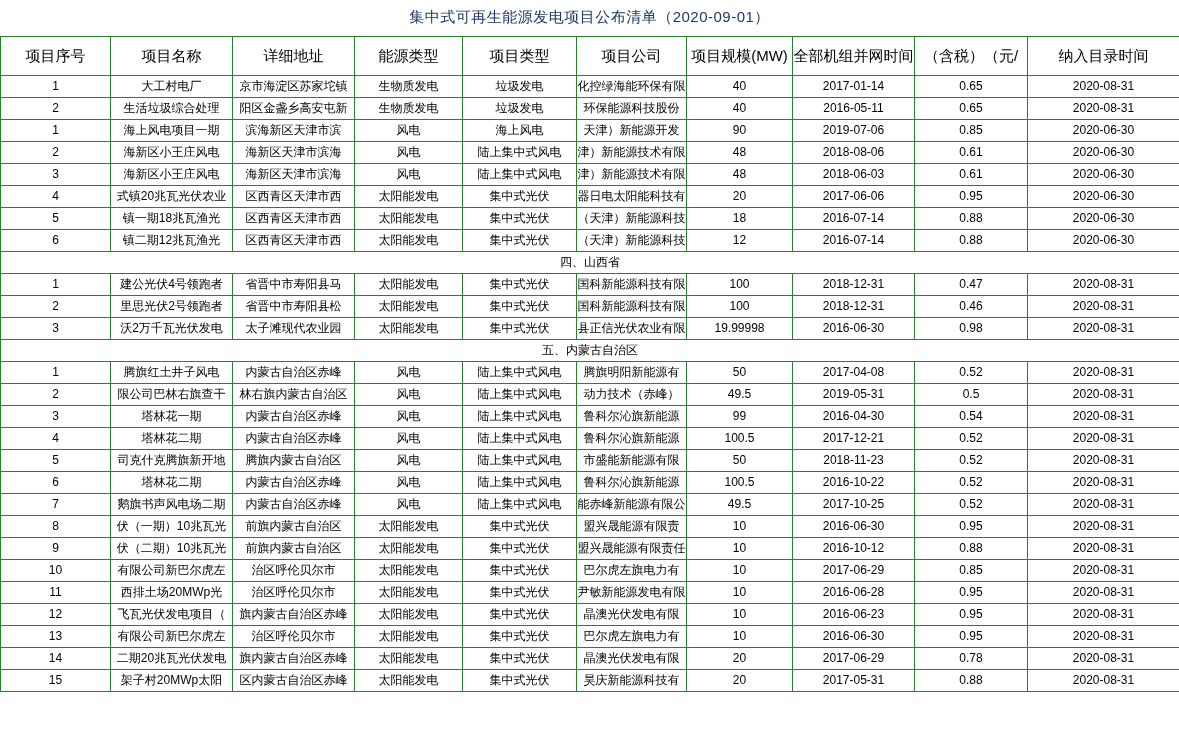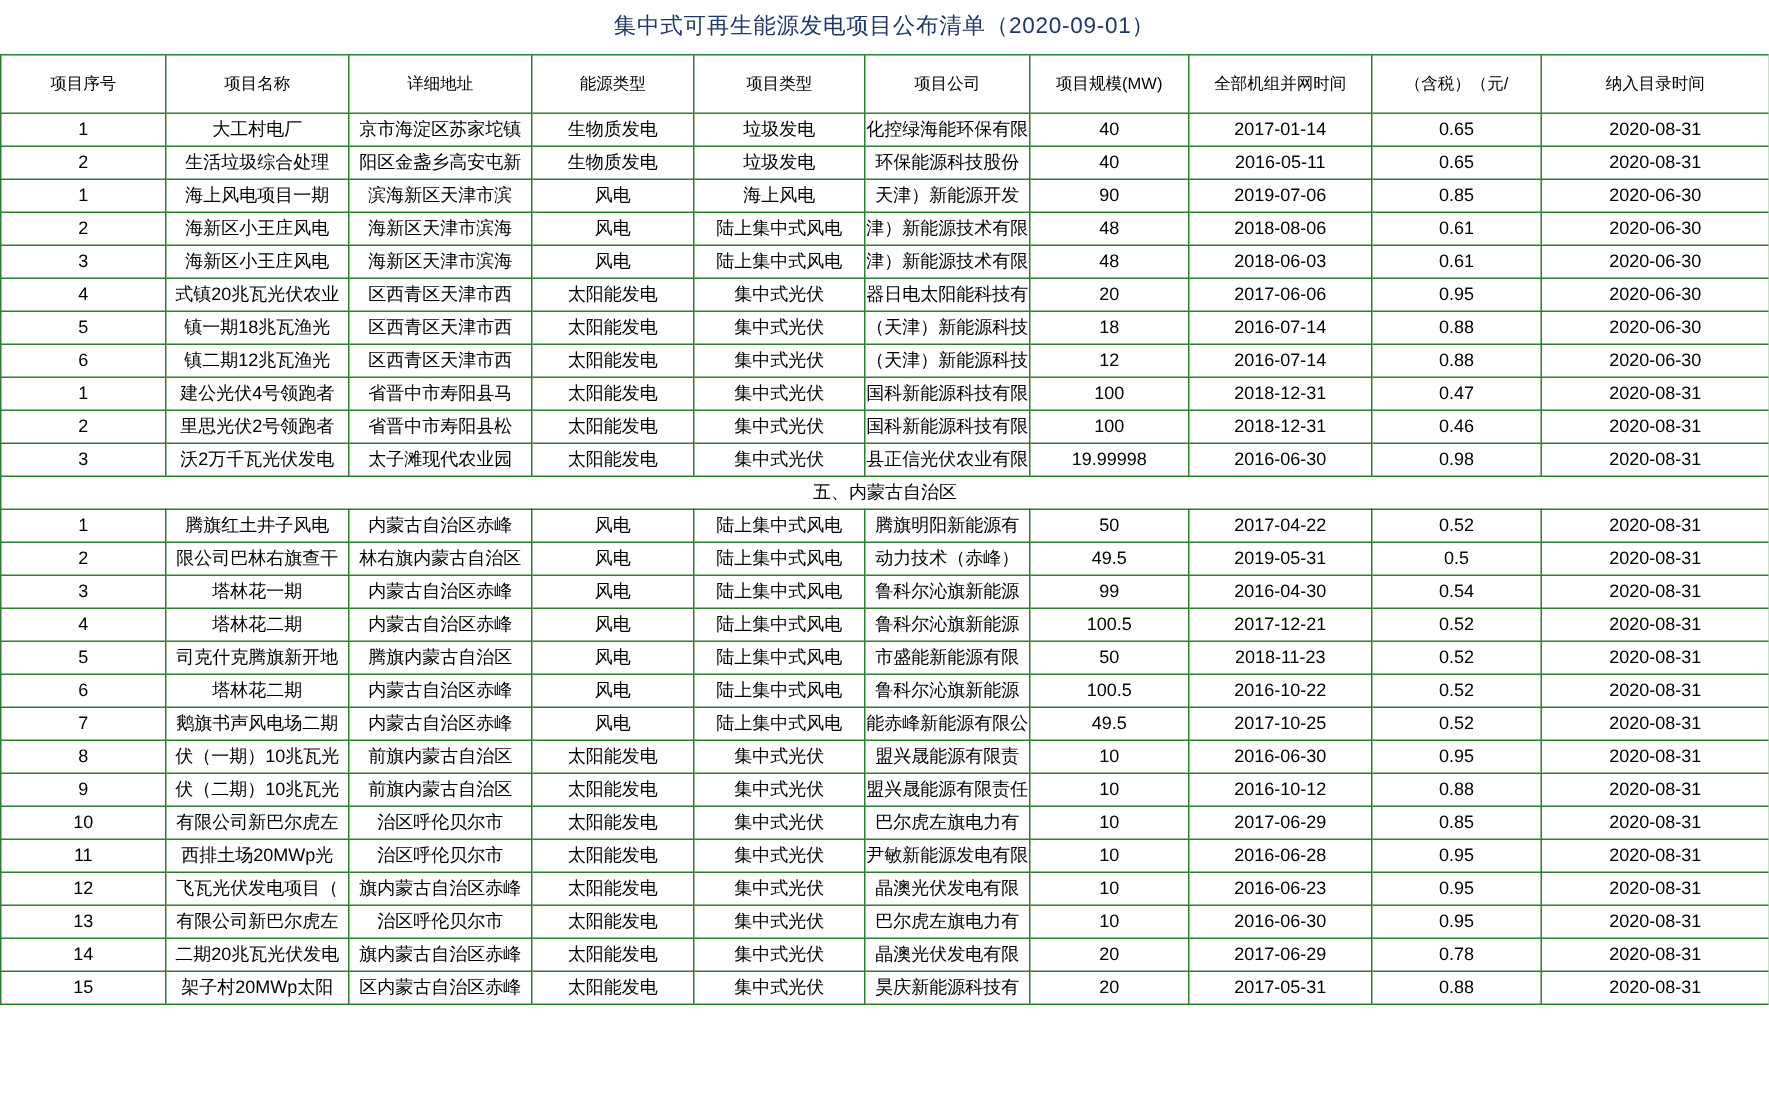--- a/index.html
+++ b/index.html
@@ -41,21 +41,21 @@
     white-space: nowrap;
     text-align: center;
     vertical-align: middle;
     font-weight: normal;
     color: #000000;
     font-size: 12px;
     line-height: 19px;
   }
   table.grid thead td {
     height: 38px;
-    font-size: 11px;
+    font-size: 15px;
     line-height: 16px;
     color: #000000;
   }
   .hdr-cell {
     display: block;
     overflow: hidden;
     text-overflow: clip;
     white-space: nowrap;
   }
   td.section {
@@ -388,20 +388,23 @@
             <span class="clip">2016-07-14</span>
           </td>
           <td class="cellclip">
             <span class="clip">0.88</span>
           </td>
           <td class="cellclip">
             <span class="clip">2020-06-30</span>
           </td>
         </tr>
         <tr>
+          <td colspan="10" class="section">四、山西省</td>
+        </tr>
+        <tr>
           <td class="cellclip">
             <span class="clip">1</span>
           </td>
           <td class="cellclip">
             <span class="clip">建公光伏4号领跑者</span>
           </td>
           <td class="cellclip">
             <span class="clip">省晋中市寿阳县马</span>
           </td>
           <td class="cellclip">
@@ -509,21 +512,21 @@
           <td class="cellclip">
             <span class="clip">陆上集中式风电</span>
           </td>
           <td class="cellclip">
             <span class="clip">腾旗明阳新能源有</span>
           </td>
           <td class="cellclip">
             <span class="clip">50</span>
           </td>
           <td class="cellclip">
-            <span class="clip">2017-04-22</span>
+            <span class="clip">2017-04-08</span>
           </td>
           <td class="cellclip">
             <span class="clip">0.52</span>
           </td>
           <td class="cellclip">
             <span class="clip">2020-08-31</span>
           </td>
         </tr>
         <tr>
           <td class="cellclip">

